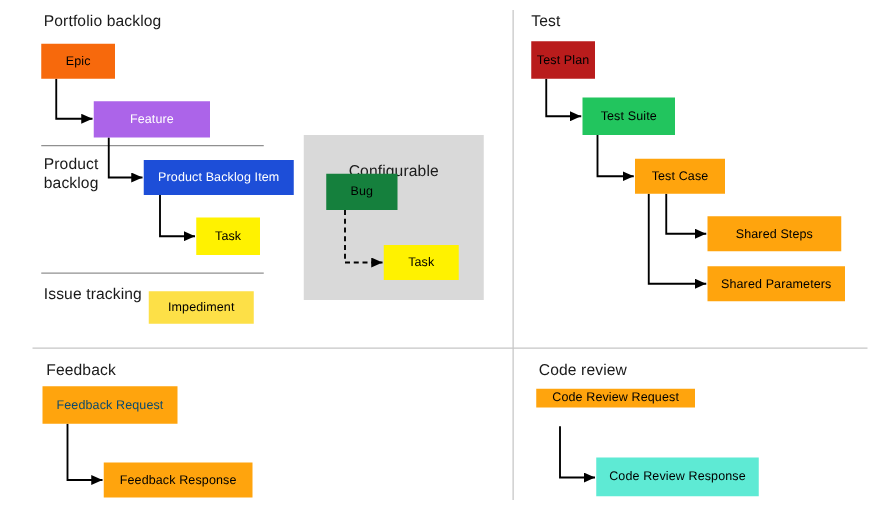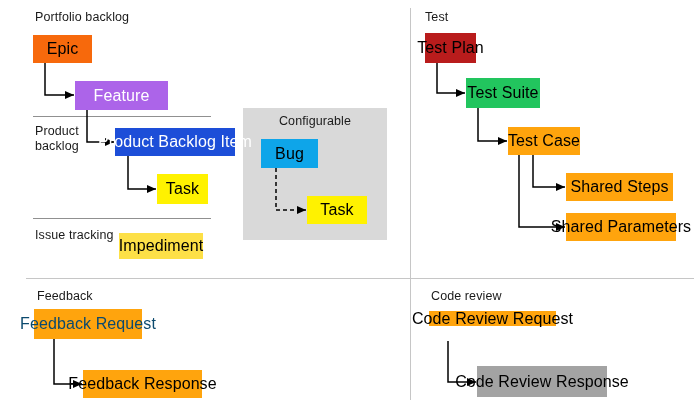--- a/index.html
+++ b/index.html
@@ -8,21 +8,21 @@
     font-family:"Liberation Sans",sans-serif;overflow:hidden;border-radius:23px;
   }
   .region{position:absolute;z-index:0;}
   #connector-layer{position:absolute;left:0;top:0;z-index:1;}
   .heading{
     position:absolute;z-index:2;font-size:12.5px;line-height:15px;
     color:#1a1a1a;letter-spacing:0.1px;
   }
   .node{
     position:absolute;z-index:2;display:flex;align-items:center;justify-content:center;
-    font-size:16px;white-space:nowrap;letter-spacing:0.1px;
+    font-size:10px;white-space:nowrap;letter-spacing:0.1px;
   }
 </style>
 </head>
 <body>
 
 <div id="canvas">
   <div id="region-layer">
       <div class="region" style="left: 243px; top: 108px; width: 144px; height: 132px; background: rgb(217, 217, 217);"></div>
     </div>
   <svg id="connector-layer" width="700" height="416">
@@ -43,34 +43,34 @@
       <polyline points="478,108 478,141 507,141" fill="none" stroke="#000000" stroke-width="1.5" marker-end="url(#arrowhead)"></polyline>
       <polyline points="533,155 533,187 565,187" fill="none" stroke="#000000" stroke-width="1.5" marker-end="url(#arrowhead)"></polyline>
       <polyline points="519,155 519,227 565,227" fill="none" stroke="#000000" stroke-width="1.5" marker-end="url(#arrowhead)"></polyline>
       <polyline points="54,339 54,384 82,384" fill="none" stroke="#000000" stroke-width="1.5" marker-end="url(#arrowhead)"></polyline>
       <polyline points="448,341 448,382 476,382" fill="none" stroke="#000000" stroke-width="1.5" marker-end="url(#arrowhead)"></polyline>
     </svg>
   <div id="node-layer">
       <div class="heading" style="left: 35px; top: 10px; width: 130px; text-align: left;">Portfolio backlog</div>
       <div class="heading" style="left: 35px; top: 124px; width: 56px; text-align: left;">Product backlog</div>
       <div class="heading" style="left: 35px; top: 228px; width: 110px; text-align: left;">Issue tracking</div>
-      <div class="heading" style="left: 243px; top: 114px; width: 144px; text-align: center;">Configurable</div>
+      <div class="heading" style="left: 243px; top: 130px; width: 144px; text-align: center;">Configurable</div>
       <div class="heading" style="left: 425px; top: 10px; width: 80px; text-align: left;">Test</div>
       <div class="heading" style="left: 37px; top: 289px; width: 110px; text-align: left;">Feedback</div>
       <div class="heading" style="left: 431px; top: 289px; width: 120px; text-align: left;">Code review</div>
       <div class="node" style="left: 33px; top: 35px; width: 59px; height: 28px; background: rgb(247, 105, 12); color: rgb(0, 0, 0);">Epic</div>
       <div class="node" style="left: 75px; top: 81px; width: 93px; height: 29px; background: rgb(172, 100, 233); color: rgb(255, 255, 255);">Feature</div>
       <div class="node" style="left: 115px; top: 128px; width: 120px; height: 28px; background: #1d4ed8; color: rgb(255, 255, 255);">Product Backlog Item</div>
       <div class="node" style="left: 157px; top: 174px; width: 51px; height: 30px; background: rgb(255, 242, 0); color: rgb(0, 0, 0);">Task</div>
       <div class="node" style="left: 119px; top: 233px; width: 84px; height: 26px; background: #fde047; color: rgb(0, 0, 0);">Impediment</div>
-      <div class="node" style="left: 261px; top: 139px; width: 57px; height: 29px; background: #0ea5e9; color: rgb(0, 0, 0);">Bug</div>
+      <div class="node" style="left: 261px; top: 139px; width: 57px; height: 29px; background: #15803d; color: rgb(0, 0, 0);">Bug</div>
       <div class="node" style="left: 307px; top: 196px; width: 60px; height: 28px; background: rgb(255, 242, 0); color: rgb(0, 0, 0);">Task</div>
       <div class="node" style="left: 425px; top: 33px; width: 51px; height: 30px; background: #b91c1c; color: rgb(0, 0, 0);">Test Plan</div>
       <div class="node" style="left: 466px; top: 78px; width: 74px; height: 30px; background: #22c55e; color: rgb(0, 0, 0);">Test Suite</div>
       <div class="node" style="left: 508px; top: 127px; width: 72px; height: 28px; background: rgb(255, 164, 13); color: rgb(0, 0, 0);">Test Case</div>
       <div class="node" style="left: 566px; top: 173px; width: 107px; height: 28px; background: rgb(255, 164, 13); color: rgb(0, 0, 0);">Shared Steps</div>
       <div class="node" style="left: 566px; top: 213px; width: 110px; height: 28px; background: rgb(255, 164, 13); color: rgb(0, 0, 0);">Shared Parameters</div>
       <div class="node" style="left: 34px; top: 309px; width: 108px; height: 30px; background: rgb(255, 164, 13); color: #0c4a6e;">Feedback Request</div>
       <div class="node" style="left: 83px; top: 370px; width: 119px; height: 28px; background: rgb(255, 164, 13); color: rgb(0, 0, 0);">Feedback Response</div>
       <div class="node" style="left: 429px; top: 311px; width: 127px; height: 15px; background: rgb(255, 164, 13); color: rgb(0, 0, 0);">Code Review Request</div>
-      <div class="node" style="left: 477px; top: 366px; width: 130px; height: 31px; background: #a3a3a3; color: rgb(0, 0, 0);">Code Review Response</div>
+      <div class="node" style="left: 477px; top: 366px; width: 130px; height: 31px; background: #5eead4; color: rgb(0, 0, 0);">Code Review Response</div>
     </div>
 </div>
 
 </body></html>

